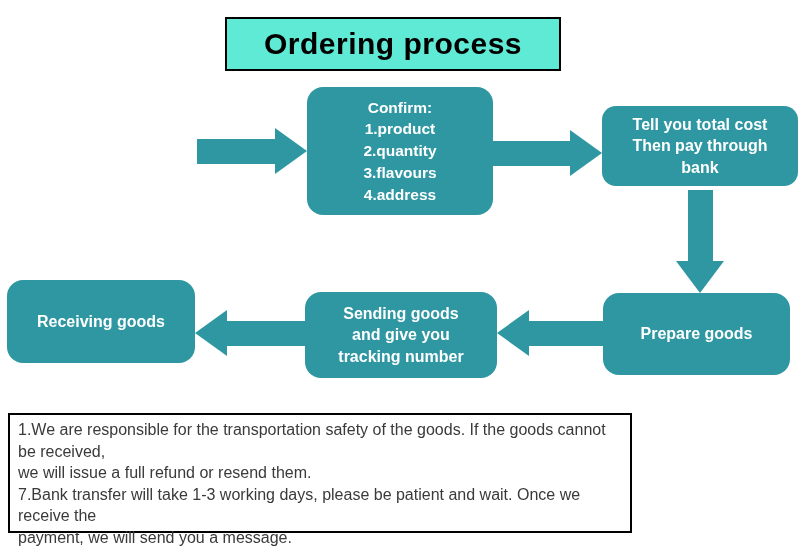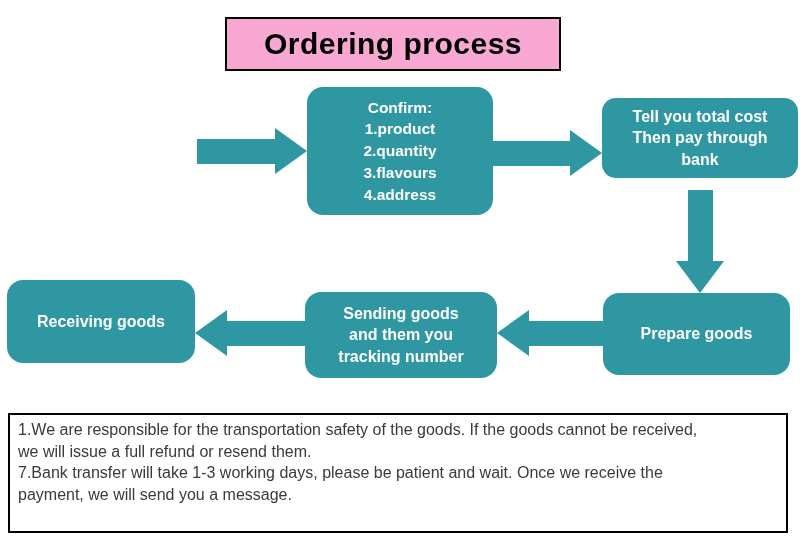--- a/index.html
+++ b/index.html
@@ -8,33 +8,33 @@
     --notes-ink:#3a3a3a;
   }
   html,body{margin:0;padding:0;background:#ffffff;}
   *{box-sizing:border-box;}
   .canvas{
     position:relative;width:800px;height:547px;background:#ffffff;
     font-family:"Liberation Sans","DejaVu Sans",sans-serif;overflow:hidden;
   }
   .title-box{
     position:absolute;left:225px;top:17px;width:336px;height:54px;
-    border:2px solid var(--ink);background:#f9a8d4;
+    border:2px solid var(--ink);background:#5eead4;
     display:flex;align-items:center;justify-content:center;
     font-size:30px;font-weight:bold;color:var(--ink);letter-spacing:0.5px;
   }
   .flow-box{
     position:absolute;background:var(--teal);border-radius:16px;
     color:#ffffff;font-weight:bold;font-size:16px;line-height:1.34;
     display:flex;align-items:center;justify-content:center;
     text-align:center;white-space:pre-line;padding:4px;
   }
   .box-inquiry  {left:8px;  top:110px;width:189px;height:83px;}
   .box-confirm  {left:307px;top:87px; width:186px;height:128px;font-size:15.5px;line-height:1.4;}
-  .box-cost     {left:602px;top:98px;width:196px;height:80px;border-radius:14px;}
+  .box-cost     {left:602px;top:106px;width:196px;height:80px;border-radius:14px;}
   .box-prepare  {left:603px;top:293px;width:187px;height:82px;}
   .box-sending  {left:305px;top:292px;width:192px;height:86px;}
   .box-receiving{left:7px;  top:280px;width:188px;height:83px;}
 
   .arrow-right,.arrow-left{position:absolute;display:flex;align-items:center;}
   .arrow-right .shaft,.arrow-left .shaft{flex:1;height:25px;background:var(--teal);}
   .arrow-right .head{
     width:0;height:0;border-top:23px solid transparent;
     border-bottom:23px solid transparent;border-left:32px solid var(--teal);
   }
@@ -51,21 +51,21 @@
     position:absolute;left:676px;top:190px;width:48px;height:103px;
     display:flex;flex-direction:column;align-items:center;
   }
   .arrow-down .shaft{width:25px;flex:1;background:var(--teal);}
   .arrow-down .head{
     width:0;height:0;border-left:24px solid transparent;
     border-right:24px solid transparent;border-top:32px solid var(--teal);
   }
 
   .notes-box{
-    position:absolute;left:8px;top:413px;width:780px;height:120px;
+    position:absolute;left:8px;top:413px;width:624px;height:120px;
     border:2px solid var(--ink);background:#ffffff;
     padding:4px 8px;color:var(--notes-ink);
     font-size:16px;line-height:1.35;
   }
   .note-line{white-space:pre-line;}
 </style>
 </head>
 <body>
 
 <div class="canvas">
@@ -99,21 +99,21 @@
   </div>
 
   <div class="flow-box box-prepare">Prepare goods</div>
 
   <div class="arrow-left arrow-3">
     <div class="head"></div>
     <div class="shaft"></div>
   </div>
 
   <div class="flow-box box-sending">Sending goods
-and them you
+and give you
 tracking number</div>
 
   <div class="arrow-left arrow-4">
     <div class="head"></div>
     <div class="shaft"></div>
   </div>
 
   <div class="flow-box box-receiving">Receiving goods</div>
 
   <div class="notes-box">

